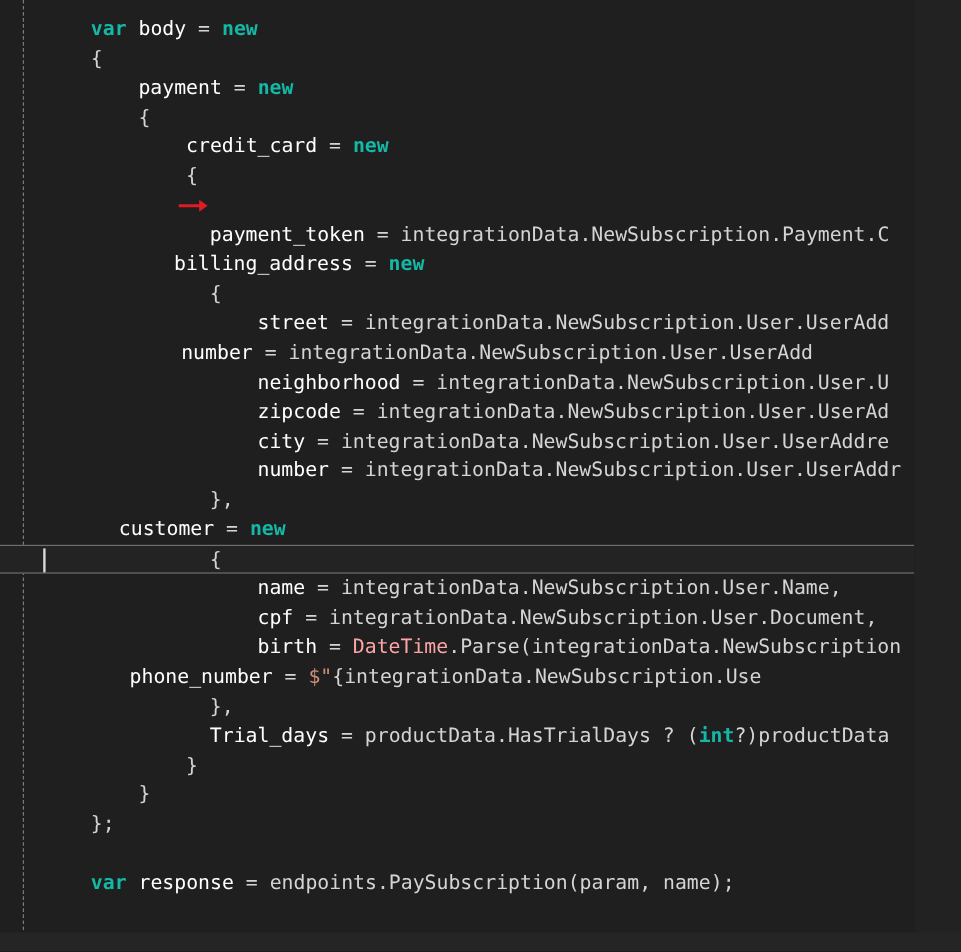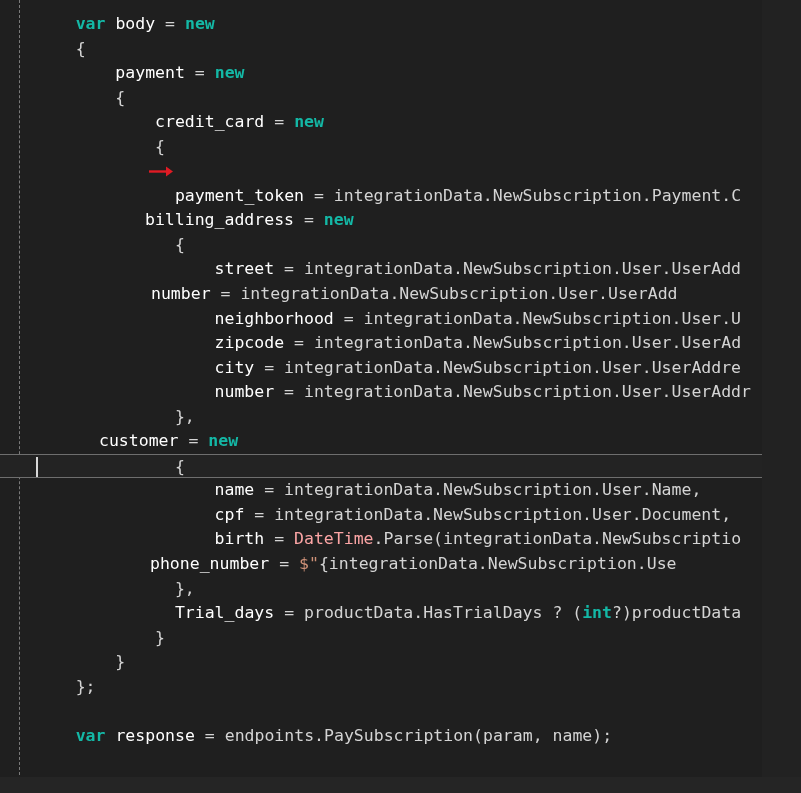--- a/index.html
+++ b/index.html
@@ -134,22 +134,22 @@
         <div class="line"><span class="txt" style="margin-left: 115px;"><span class="ident">number </span><span class="punct">= </span><span class="prop">integrationData.NewSubscription.User.UserAdd</span></span></div>
         <div class="line"><span class="txt" style="margin-left: 178.56px;"><span class="ident">neighborhood </span><span class="punct">= </span><span class="prop">integrationData.NewSubscription.User.U</span></span></div>
         <div class="line"><span class="txt" style="margin-left: 178.56px;"><span class="ident">zipcode </span><span class="punct">= </span><span class="prop">integrationData.NewSubscription.User.UserAd</span></span></div>
         <div class="line"><span class="txt" style="margin-left: 178.56px;"><span class="ident">city </span><span class="punct">= </span><span class="prop">integrationData.NewSubscription.User.UserAddre</span></span></div>
         <div class="line"><span class="txt" style="margin-left: 178.56px;"><span class="ident">number </span><span class="punct">= </span><span class="prop">integrationData.NewSubscription.User.UserAddr</span></span></div>
         <div class="line"><span class="txt" style="margin-left: 138.88px;"><span class="brace">},</span></span></div>
         <div class="line"><span class="txt" style="margin-left: 63px;"><span class="ident">customer </span><span class="punct">= </span><span class="kw">new</span></span></div>
         <div class="line current"><span class="txt" style="margin-left: 138.88px;"><span class="brace">{</span></span><div class="caret" style="background: rgb(216, 216, 216);"></div></div>
         <div class="line"><span class="txt" style="margin-left: 178.56px;"><span class="ident">name </span><span class="punct">= </span><span class="prop">integrationData.NewSubscription.User.Name,</span></span></div>
         <div class="line"><span class="txt" style="margin-left: 178.56px;"><span class="ident">cpf </span><span class="punct">= </span><span class="prop">integrationData.NewSubscription.User.Document,</span></span></div>
-        <div class="line"><span class="txt" style="margin-left: 178.56px;"><span class="ident">birth </span><span class="punct">= </span><span class="type">DateTime</span><span class="prop">.Parse(integrationData.NewSubscriptio</span></span></div>
-        <div class="line"><span class="txt" style="margin-left: 114px;"><span class="ident">phone_number </span><span class="punct">= </span><span class="str">$"</span><span class="prop">{integrationData.NewSubscription.Use</span></span></div>
+        <div class="line"><span class="txt" style="margin-left: 178.56px;"><span class="ident">birth </span><span class="punct">= </span><span class="type">DateTime</span><span class="prop">.Parse(integrationData.NewSubscription</span></span></div>
+        <div class="line"><span class="txt" style="margin-left: 72px;"><span class="ident">phone_number </span><span class="punct">= </span><span class="str">$"</span><span class="prop">{integrationData.NewSubscription.Use</span></span></div>
         <div class="line"><span class="txt" style="margin-left: 138.88px;"><span class="brace">},</span></span></div>
         <div class="line"><span class="txt" style="margin-left: 138.88px;"><span class="ident">Trial_days </span><span class="punct">= </span><span class="prop">productData.HasTrialDays ? (</span><span class="kw">int</span><span class="prop">?)productData</span></span></div>
         <div class="line"><span class="txt" style="margin-left: 119.04px;"><span class="brace">}</span></span></div>
         <div class="line"><span class="txt" style="margin-left: 79.36px;"><span class="brace">}</span></span></div>
         <div class="line"><span class="txt" style="margin-left: 39.68px;"><span class="brace">};</span></span></div>
         <div class="line"><span class="txt" style="margin-left: 0px;"></span></div>
         <div class="line"><span class="txt" style="margin-left: 39.68px;"><span class="kw">var</span><span class="ident"> response </span><span class="punct">= </span><span class="prop">endpoints.PaySubscription(param, name);</span></span></div>
       </div>
   </div>
 

